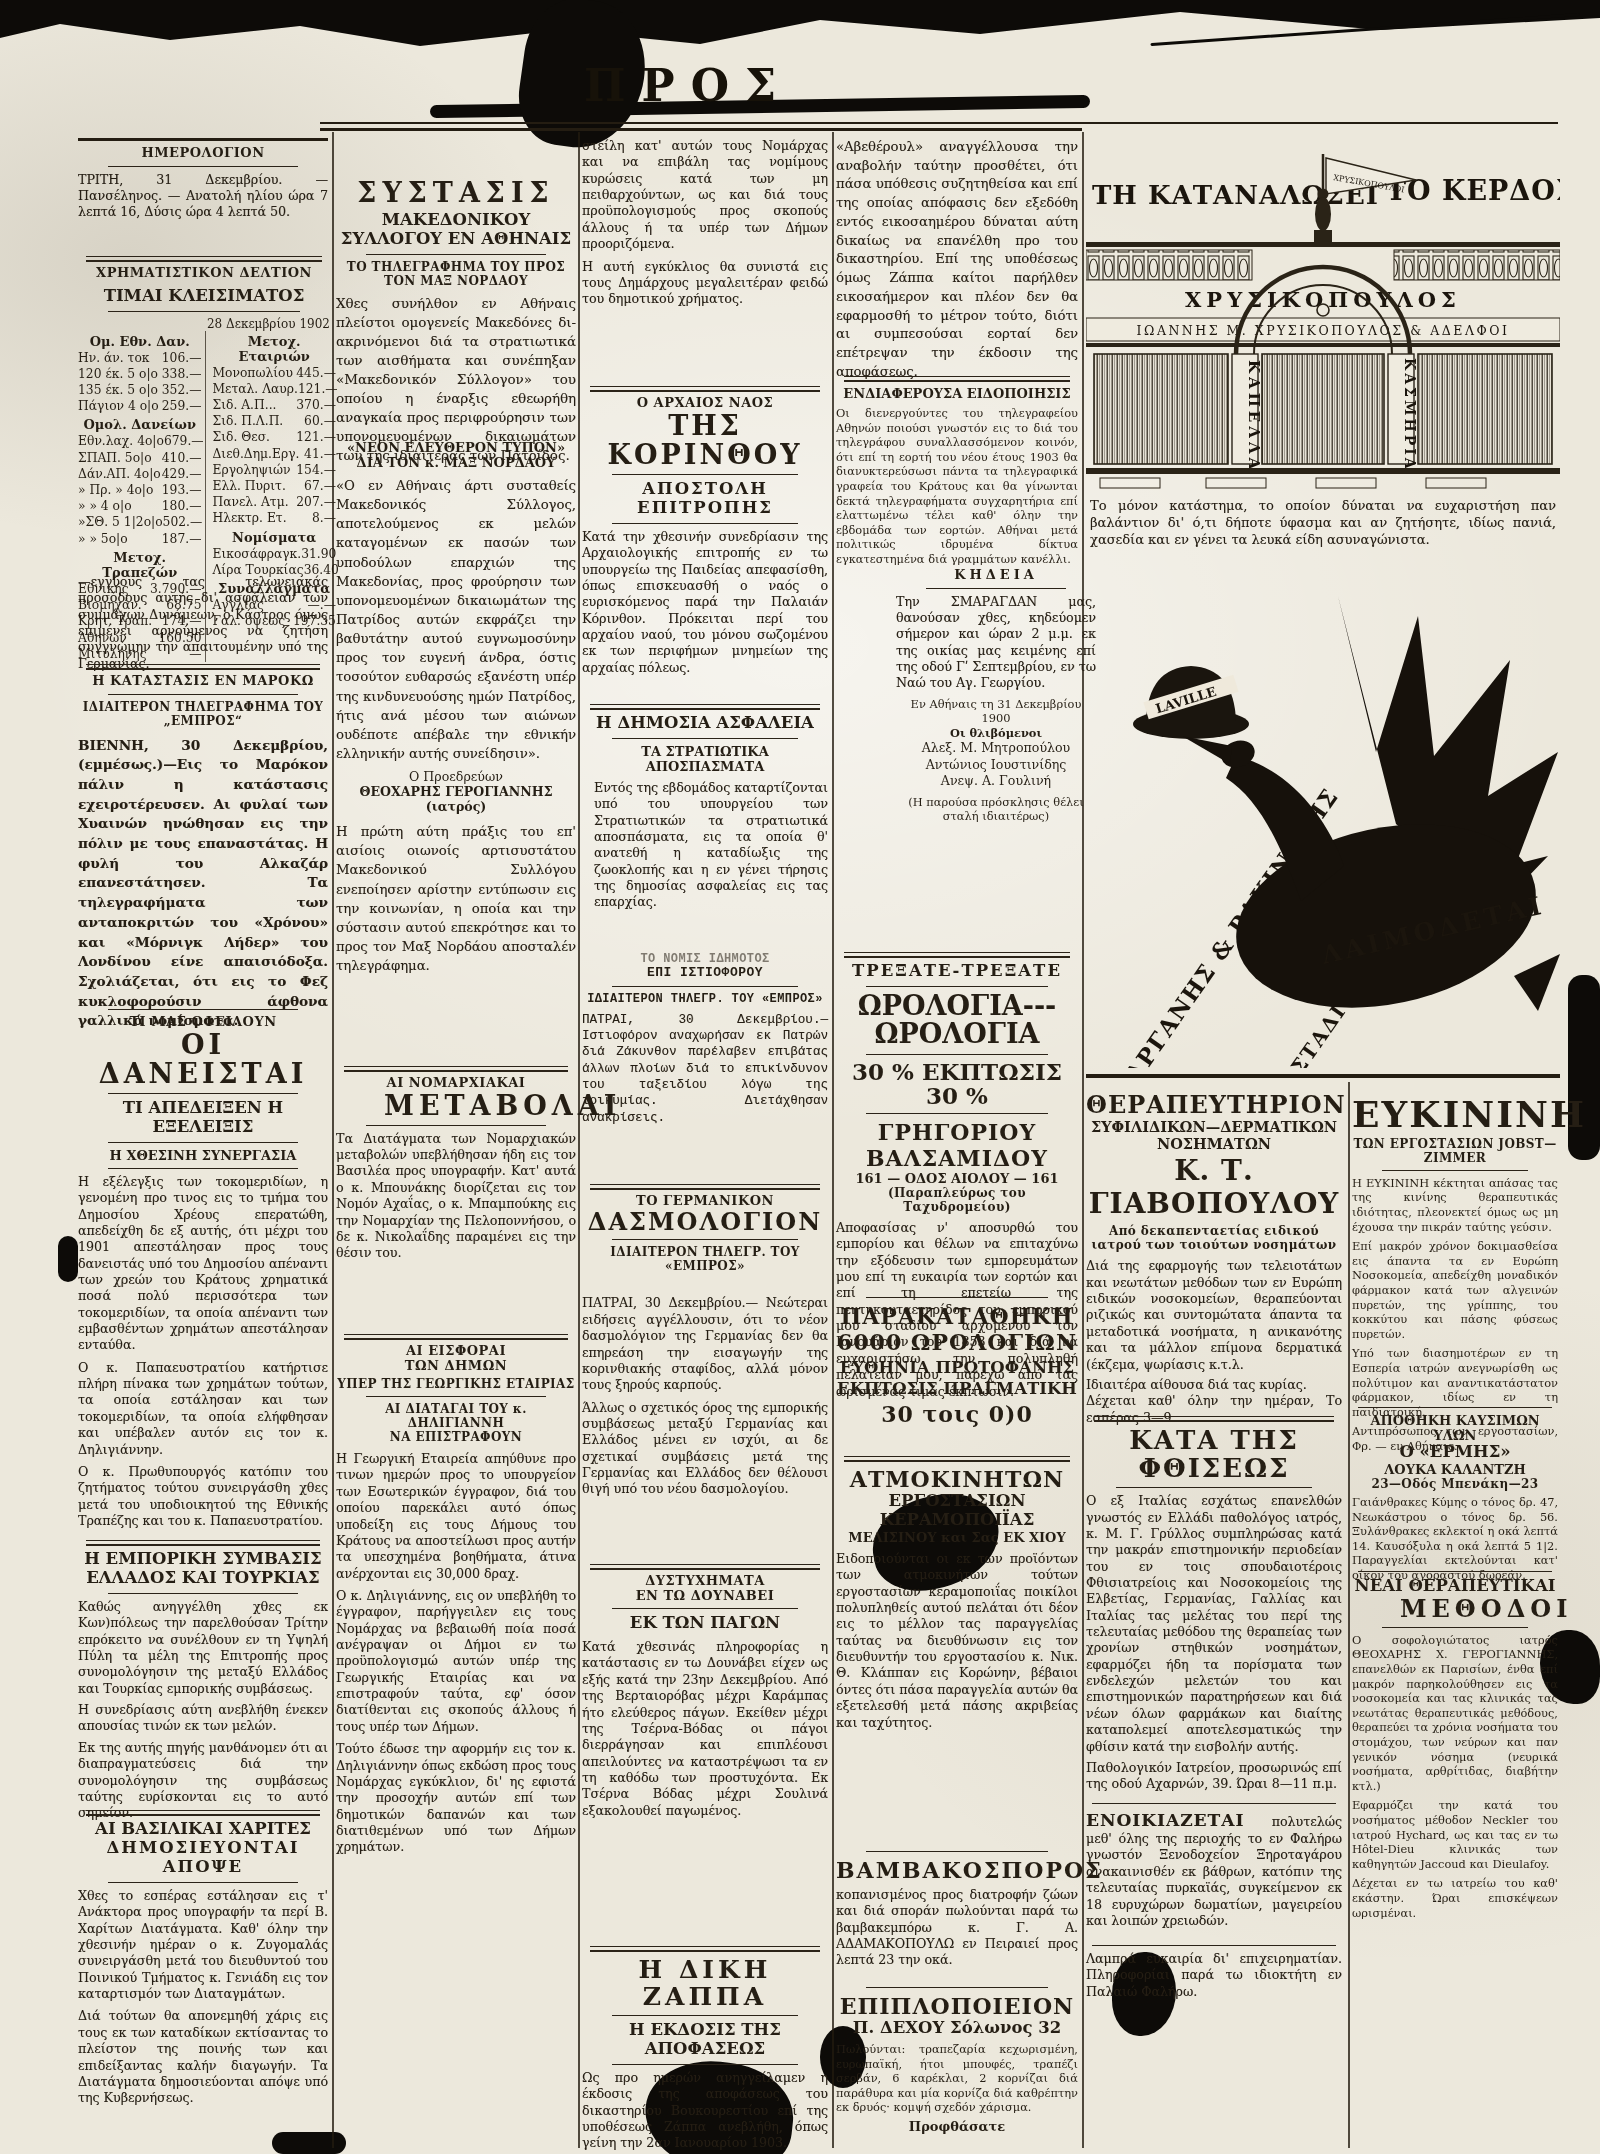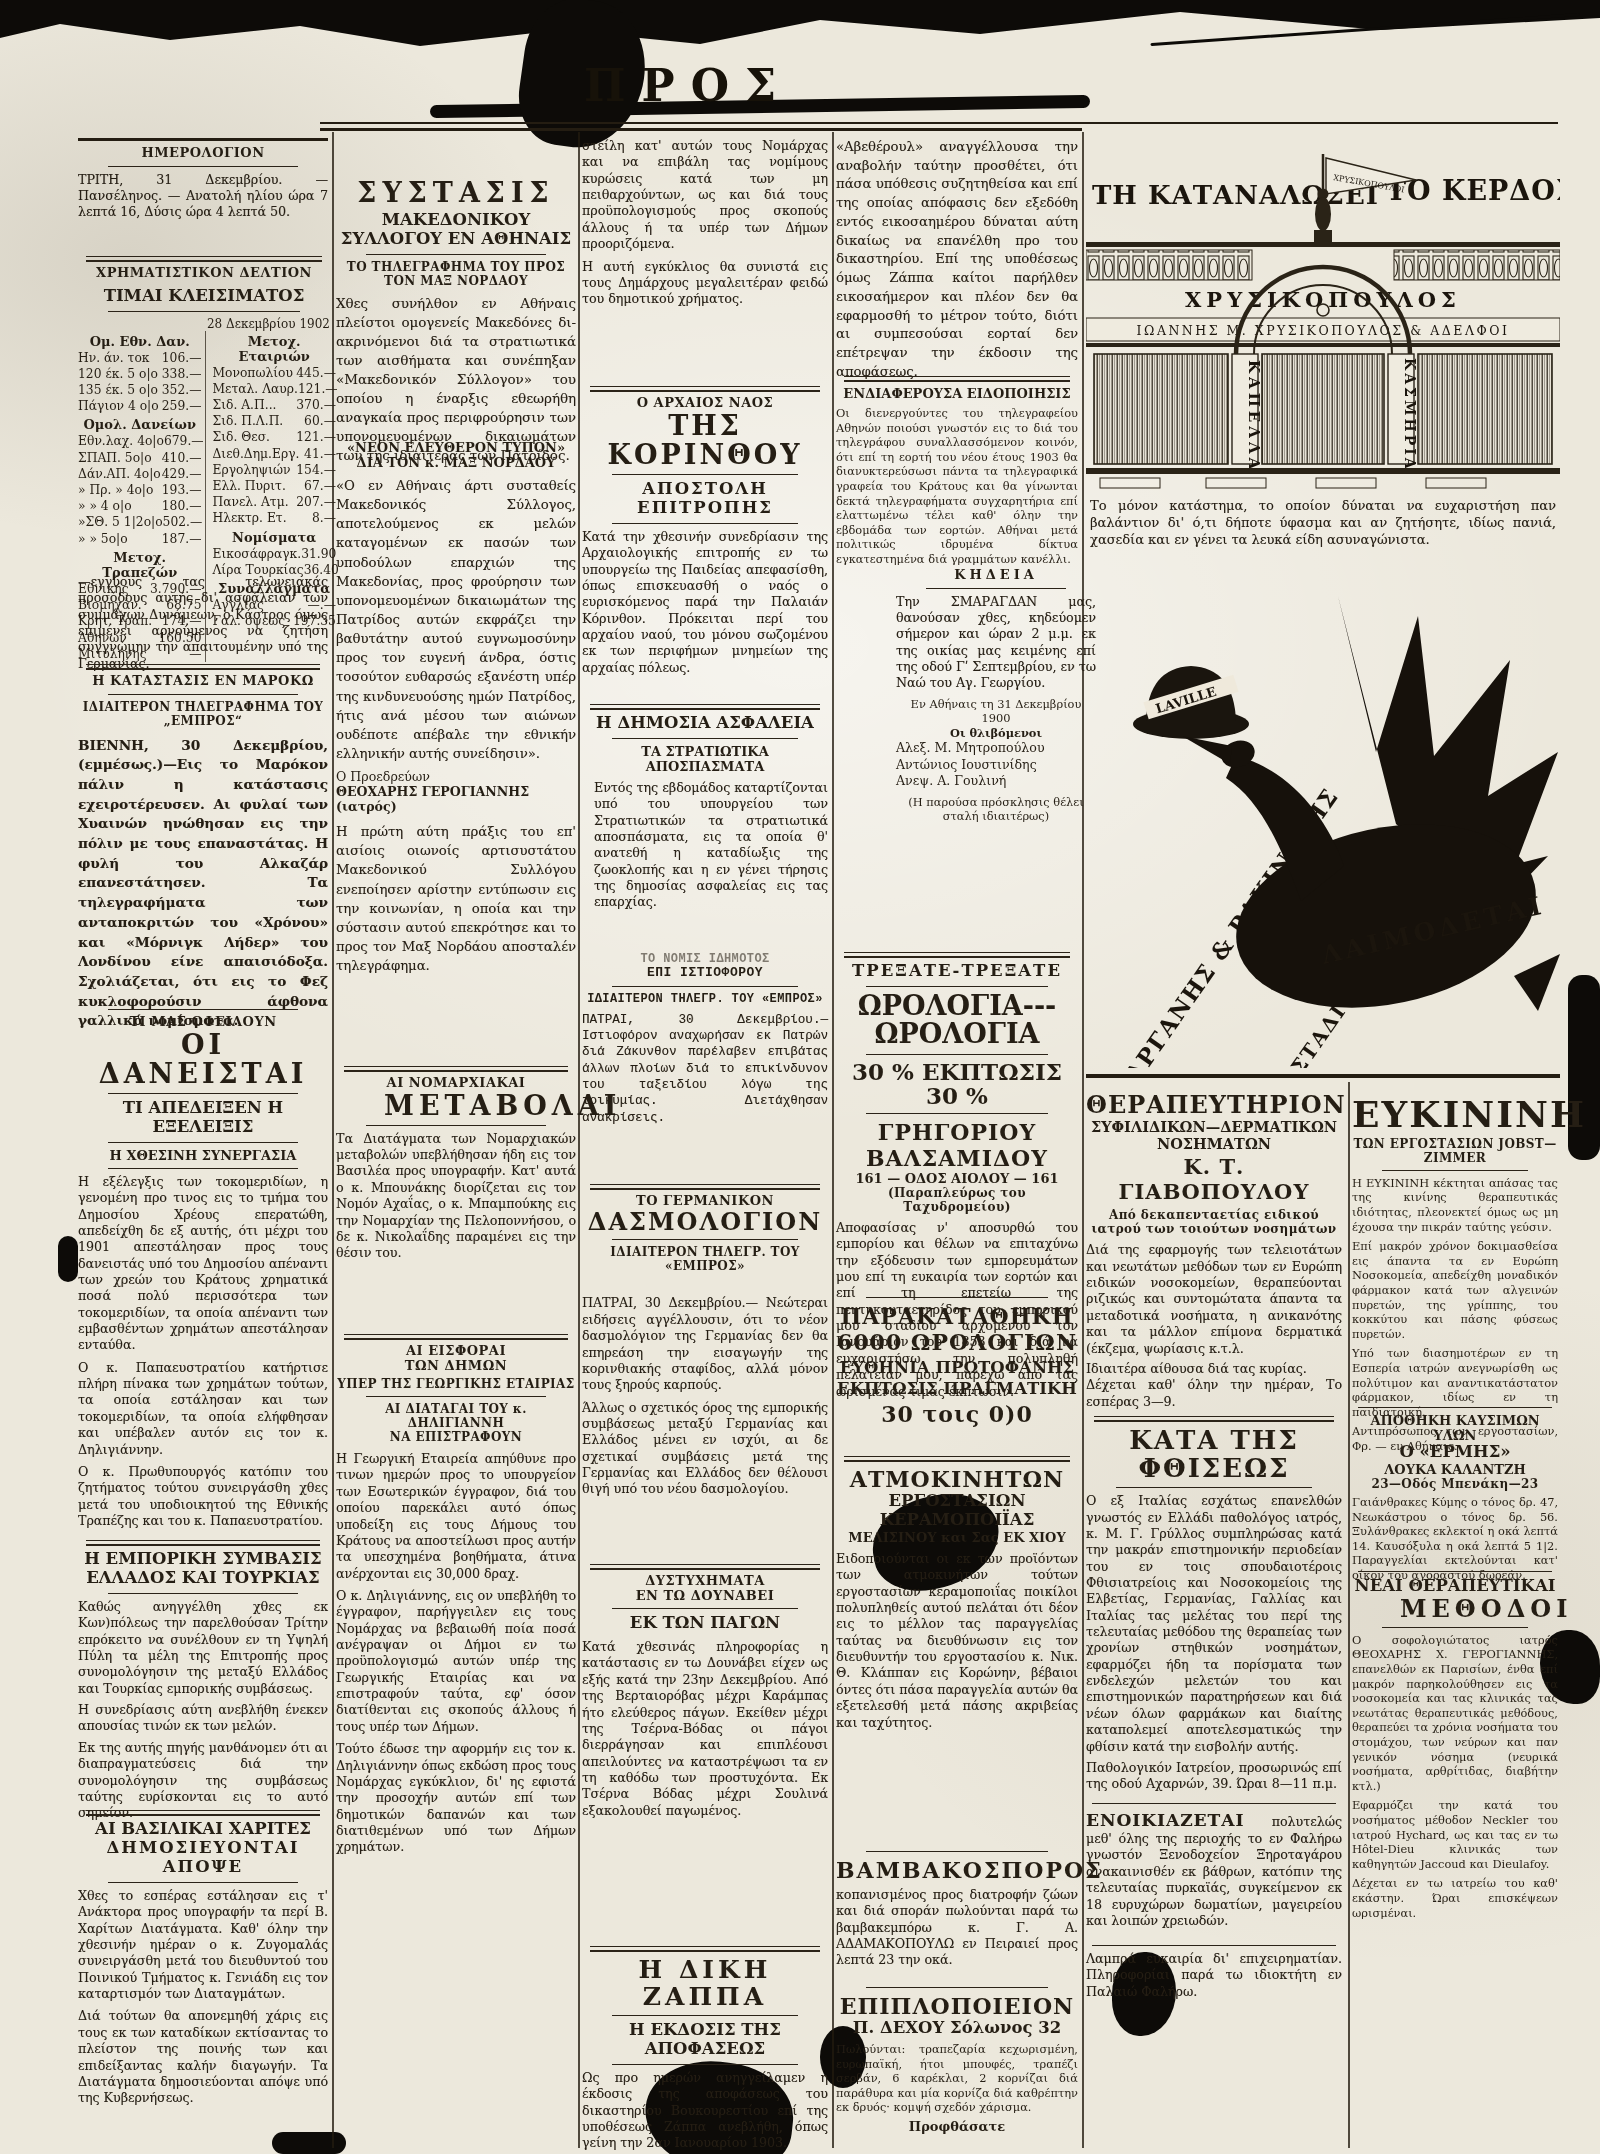--- a/index.html
+++ b/index.html
@@ -24,21 +24,21 @@
   .sp{letter-spacing:5px;margin-left:48px;}
   .rule{border-top:1.5px solid #2b2318;margin:5px 30px;}
   .rule-w{border-top:1.5px solid #2b2318;margin:5px 6px;}
   .drule{border-top:1px solid #2b2318;border-bottom:2.5px solid #2b2318;height:3px;margin:4px 8px;}
   .vsep{position:absolute;width:1.6px;background:rgba(35,27,16,0.78);}
   .hsep{position:absolute;height:2px;background:#241d12;}
   .blob{position:absolute;background:#0d0b08;}
   .trow{display:flex;justify-content:space-between;font-size:12.3px;line-height:1.32;}
   .trow span{white-space:nowrap;}
   .tsub{font-size:13px;font-weight:bold;text-align:center;margin:3px 0 1px 0;}
-  .sig{text-align:left;font-size:12.6px;}
+  .sig{text-align:center;font-size:12.6px;}
   .mast{font-size:44px;font-weight:bold;letter-spacing:16px;font-family:"DejaVu Serif",serif;color:#171209;}
   .adhead1{font-size:22px;font-weight:bold;text-align:center;letter-spacing:1px;}
   .adhead2{font-size:30px;font-weight:bold;text-align:center;letter-spacing:0px;line-height:1.05;}
   svg text{font-family:"DejaVu Serif",serif;fill:#1b150d;}
 </style>
 </head>
 <body>
 
 <div class="page">
 
@@ -483,21 +483,21 @@
       <ellipse cx="152" cy="198" rx="17" ry="13" transform="rotate(-18 152 198)"></ellipse>
       <polygon points="146,190 96,180 144,208"></polygon>
       <polygon points="428,420 474,398 452,455"></polygon>
     </g>
     <text x="238" y="408" transform="rotate(-13 238 408)" font-size="25" font-weight="bold" letter-spacing="4" fill="#efe9db">ΛΑΙΜΟΔΕΤΑΙ</text>
   </svg>
 
   <div class="sect" style="left:1086px;top:1090px;width:256px;">
     <div class="adhead1" style="font-size:24px;">ΘΕΡΑΠΕΥΤΗΡΙΟΝ</div>
     <div class="hl3" style="font-size:14.5px;">ΣΥΦΙΛΙΔΙΚΩΝ—ΔΕΡΜΑΤΙΚΩΝ ΝΟΣΗΜΑΤΩΝ</div>
-    <div class="adhead1" style="font-size:21px;margin-top:2px;">Κ. Τ. ΓΙΑΒΟΠΟΥΛΟΥ</div>
+    <div class="adhead1" style="font-size:28px;margin-top:2px;">Κ. Τ. ΓΙΑΒΟΠΟΥΛΟΥ</div>
     <div class="kick" style="margin-top:4px;">Από δεκαπενταετίας ειδικού ιατρού των τοιούτων νοσημάτων</div>
     <div class="body" style="margin-top:6px;">Διά της εφαρμογής των τελειοτάτων και νεωτάτων μεθόδων των εν Ευρώπη ειδικών νοσοκομείων, θεραπεύονται ριζικώς και συντομώτατα άπαντα τα μεταδοτικά νοσήματα, η ανικανότης και τα μάλλον επίμονα δερματικά (έκζεμα, ψωρίασις κ.τ.λ.</div>
     <div class="body" style="margin-top:4px;">Ιδιαιτέρα αίθουσα διά τας κυρίας.</div>
     <div class="body">Δέχεται καθ' όλην την ημέραν, Το εσπέρας 3—9.</div>
   </div>
 
   <div class="sect" style="left:1086px;top:1412px;width:256px;">
     <div class="drule"></div>
     <div class="hl1" style="font-size:26px;letter-spacing:2px;">ΚΑΤΑ ΤΗΣ ΦΘΙΣΕΩΣ</div>
     <div class="rule"></div>

